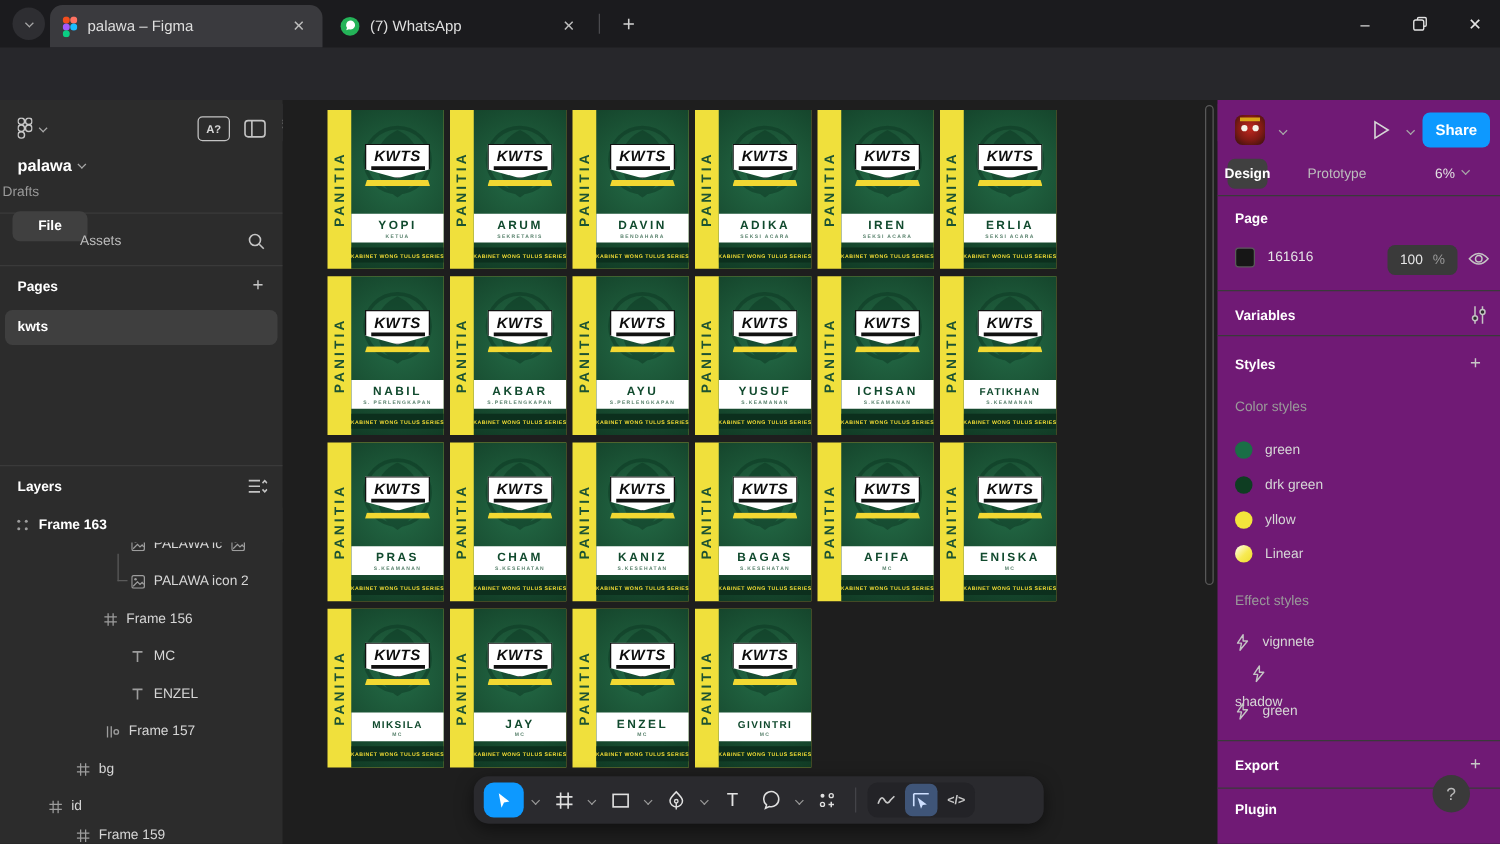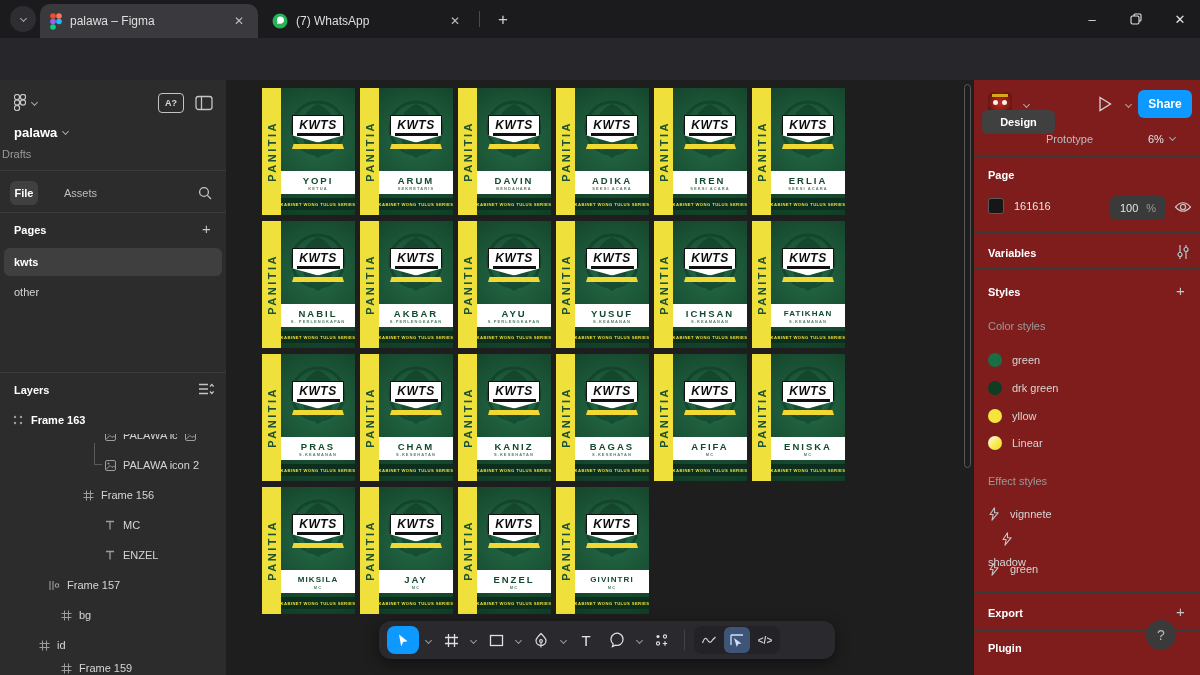--- a/index.html
+++ b/index.html
@@ -25,21 +25,21 @@
   .navicon { position:absolute; top:50px; color:#cfcfcf; font-size:16px; line-height:18px; }
   #urlpill { position:absolute; left:112px; top:45px; width:944px; height:30px; border-radius:15px;
              background:#38383d; display:flex; align-items:center; padding:0 12px; }
   #urltext { color:#e9e9e9; font-size:12.5px; white-space:nowrap; overflow:hidden; flex:1; }
   #incog { position:absolute; left:1066px; top:44px; height:32px; border-radius:16px; background:#3c3c41;
            display:flex; align-items:center; padding:0 12px; gap:7px; color:#ececec; font-size:12px; }
   .kebab { position:absolute; left:1180px; top:48px; color:#cfcfcf; font-size:14px; letter-spacing:0; }
 
   
   #left-panel  { position:absolute; left:0; top:80px; width:226px;  height:595px; background:#2c2c2c; z-index:5; }
-  #right-panel { position:absolute; left:974px; top:80px; width:226px; height:595px; background:#7f1d1d; z-index:5; }
+  #right-panel { position:absolute; left:974px; top:80px; width:226px; height:595px; background:#701a75; z-index:5; }
   #canvas { position:absolute; left:226px; top:80px; width:748px; height:595px; background:#1e1e1e; overflow:hidden; }
   .hdiv { position:absolute; left:0; width:100%; height:1px; background:#3a3a3a; }
   .sec-h { font-size:11px; font-weight:700; color:#ffffff; }
   .sec-sub { font-size:11px; color:#9a9a9a; }
   .item-t { font-size:11px; color:#d6d6d6; }
   .plus { color:#c7c7c7; font-size:15px; font-weight:400; }
   .chev { display:inline-block; width:5px; height:5px; border-right:1.3px solid #a8a8a8;
           border-bottom:1.3px solid #a8a8a8; transform:rotate(45deg); margin-left:6px; vertical-align:3px; }
 
   .pill-tab { background:#404040; border-radius:6px; color:#fff; font-size:11px; font-weight:700;
@@ -200,33 +200,32 @@
     <rect x="2" y="3.5" width="16" height="13" rx="2.5" fill="none" stroke="#c4c4c4" stroke-width="1.3"></rect>
     <path d="M7.5 3.5 v13" stroke="#c4c4c4" stroke-width="1.3"></path>
   </svg>
 
   <div class="abs" style="left:14px;top:45px;font-size:13px;font-weight:700;color:#fff">
     <span>palawa</span><span class="chev"></span>
   </div>
   <div class="abs sec-sub" style="left:2px;top:68px">Drafts</div>
   <div class="hdiv" style="top:90px"></div>
 
-  <div class="abs pill-tab" style="left:10px;top:101px;width:28px;height:24px">File</div>
+  <div class="abs pill-tab" style="left:10px;top:89px;width:60px;height:24px">File</div>
   <div class="abs" style="left:64px;top:107px;font-size:11px;color:#bdbdbd">Assets</div>
   <svg class="abs" style="left:198px;top:106px" width="14" height="14" viewBox="0 0 14 14">
     <circle cx="6" cy="6" r="4.4" fill="none" stroke="#c4c4c4" stroke-width="1.3"></circle>
     <path d="M9.4 9.4 L13 13" stroke="#c4c4c4" stroke-width="1.3"></path>
   </svg>
   <div class="hdiv" style="top:132px"></div>
 
   <div class="abs sec-h" style="left:14px;top:144px">Pages</div>
   <div class="abs plus" style="left:202px;top:140px">+</div>
   <div id="pages-list" class="abs" style="left:0;top:168px;display:flex;flex-direction:column;gap:2px">
       <div class="page-row sel">kwts</div>
-      <div class="page-row">other</div>
     </div>
   <div class="hdiv" style="top:292px"></div>
 
   <div class="abs sec-h" style="left:14px;top:304px">Layers</div>
   <svg class="abs" style="left:198px;top:302px" width="16" height="14" viewBox="0 0 16 14">
     <path d="M1 2.5 h9 M1 7 h9 M1 11.5 h9" stroke="#c4c4c4" stroke-width="1.3"></path>
     <path d="M12 4.5 l1.8-2 1.8 2 M12 9.5 l1.8 2 1.8-2" fill="none" stroke="#c4c4c4" stroke-width="1.2"></path>
   </svg>
   <div id="layers-list">
       <div class="layer-row bold" style="top: 326px; left: 0px; padding-left: 12px; z-index: 3;">
@@ -285,21 +284,21 @@
         <span>MC</span>
       </div>
       <div class="layer-row" style="top: 461px; left: 0px; padding-left: 104px; z-index: 1;">
         <span class="lic">
           <svg width="10" height="10" viewBox="0 0 10 10">
             <path d="M1 1.5 h8 M5 1.5 v8" stroke="#9d9d9d" stroke-width="1.3"></path>
           </svg>
         </span>
         <span>ENZEL</span>
       </div>
-      <div class="layer-row" style="top: 491px; left: 0px; padding-left: 48px; z-index: 1;">
+      <div class="layer-row" style="top: 491px; left: 0px; padding-left: 84px; z-index: 1;">
         <span class="lic">
           <svg width="11" height="11" viewBox="0 0 11 11">
             <path d="M1 1 v9 M4 1 v9" stroke="#9d9d9d" stroke-width="1.1"></path>
             <circle cx="8" cy="5.5" r="1.8" fill="none" stroke="#9d9d9d" stroke-width="1.1"></circle>
           </svg>
         </span>
         <span>Frame 157</span>
       </div>
       <div class="layer-row" style="top: 521px; left: 0px; padding-left: 60px; z-index: 1;">
         <span class="lic">
@@ -1019,21 +1018,21 @@
 
 <div id="right-panel">
   <div id="avatar"></div>
   <span class="chev abs" style="left:44px;top:22px"></span>
   <svg class="abs" style="left:124px;top:16px" width="14" height="16" viewBox="0 0 14 16">
     <path d="M2 1.5 L12.5 8 L2 14.5 Z" fill="none" stroke="#d6d6d6" stroke-width="1.3"></path>
   </svg>
   <span class="chev abs" style="left:146px;top:22px"></span>
   <div id="share-btn">Share</div>
 
-  <div class="abs pill-tab" style="left:8px;top:30px;width:73px;height:24px">Design</div>
+  <div class="abs pill-tab" style="left:8px;top:47px;width:32px;height:24px">Design</div>
   <div class="abs" style="left:72px;top:53px;font-size:11px;color:#bdbdbd">Prototype</div>
   <div class="abs" style="left:174px;top:53px;font-size:11px;color:#e2e2e2">
     <span>6%</span><span class="chev"></span>
   </div>
   <div class="hdiv" style="top:76px"></div>
 
   <div class="abs sec-h" style="left:14px;top:89px">Page</div>
   <div class="abs" style="left:14px;top:118px;width:16px;height:16px;background:#161616;border:1px solid #5a5a5a;border-radius:3px"></div>
   <div class="abs item-t" style="left:40px;top:120px;color:#e6e6e6">161616</div>
   <div class="numbox">

